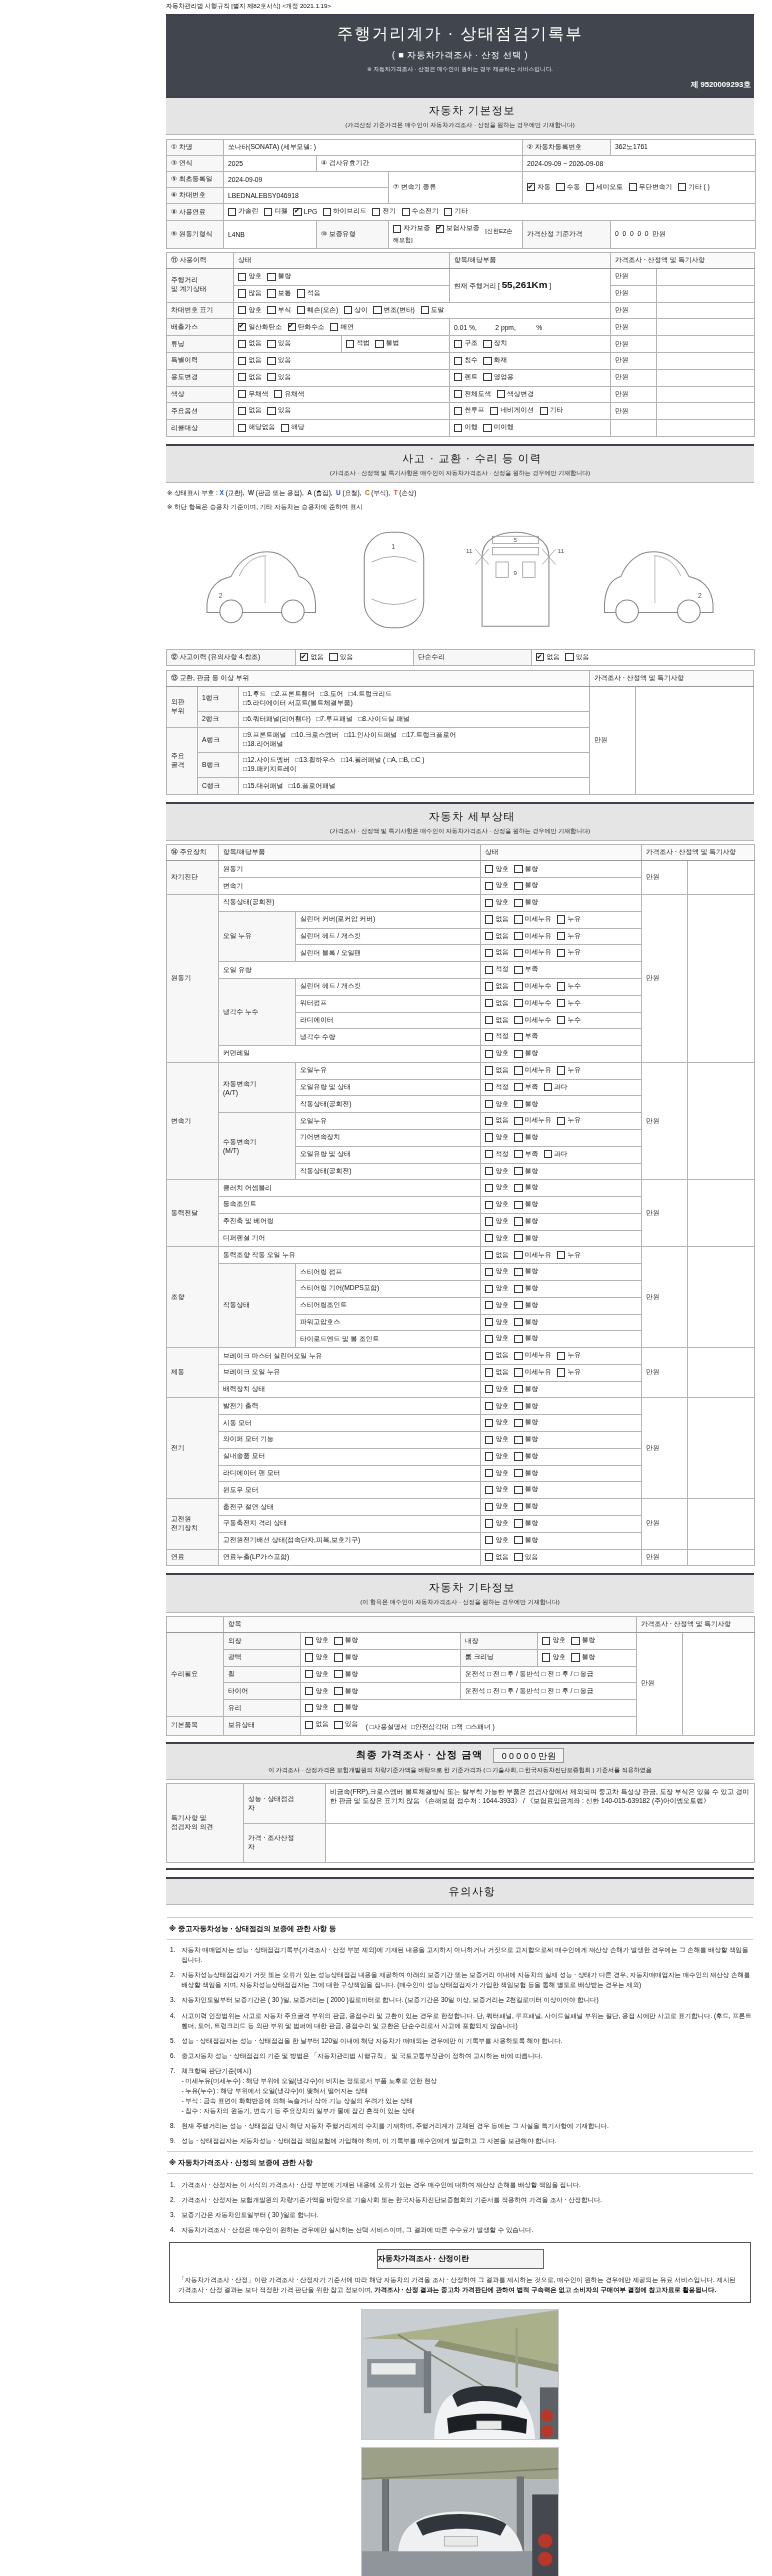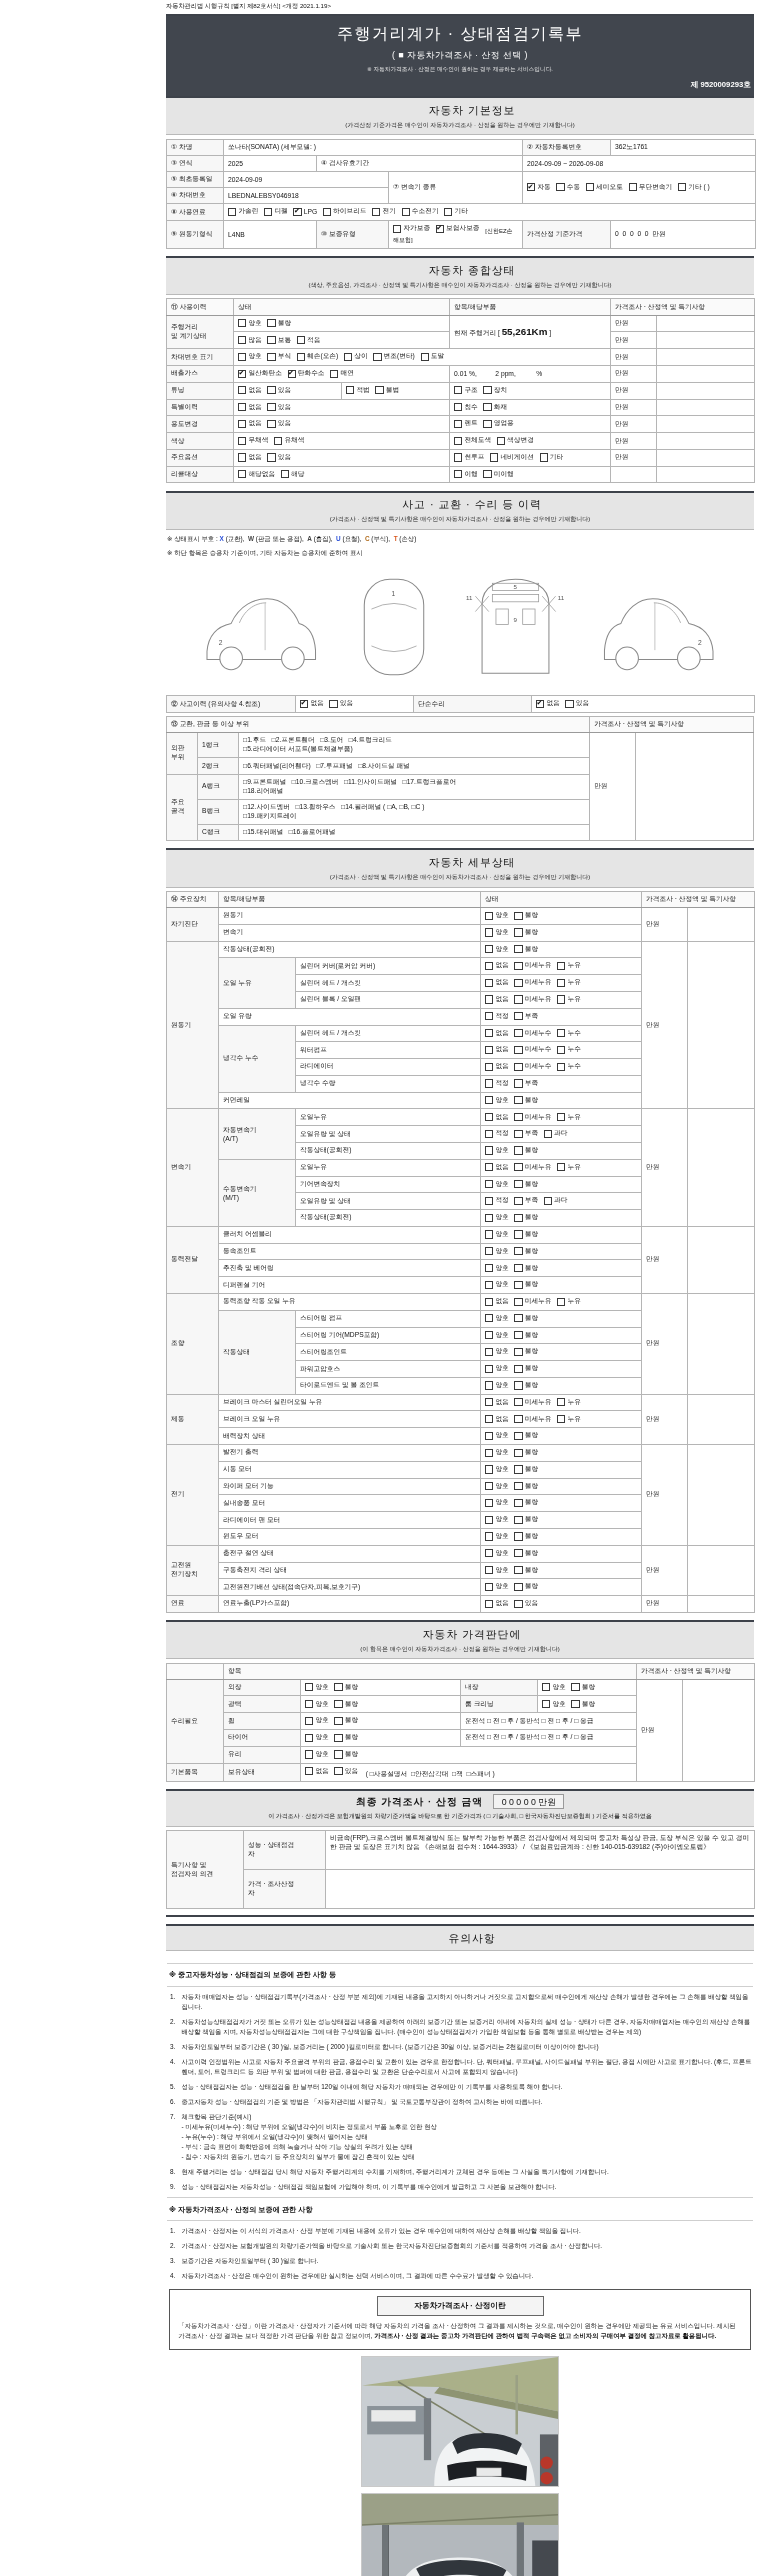--- a/index.html
+++ b/index.html
@@ -42,21 +42,21 @@
   .finalband .fa{font-size:8.8px;border:0.5px solid #9a9a9a;background:#f2f2f2;padding:1.5px 7.2px;margin-left:8.2px;}
   .finalband .fn{font-size:6px;margin-top:3.6px;}
   .notice-wrap{font-size:6.4px;line-height:1.55;padding:9px 1px 0 1px;}
   .notice-h{font-size:7.2px;font-weight:bold;border-bottom:0.5px solid #cfcfcf;border-top:0.5px solid #cfcfcf;
             padding:5.2px 2.1px;margin:3.1px 0 5.2px 0;}
   .ni{display:flex;margin:0 0 5.2px 3.1px;}
   .ni .nno{width:11.3px;flex:0 0 auto;}
   .ni .ntx{flex:1;white-space:pre-wrap;}
   .nbox{border:1px solid #555;margin:7.2px 2.1px 3.1px 2.1px;padding:6.2px 8.2px 7.2px 8.2px;}
   .nbox .nbt{display:block;width:165px;margin:0 auto 5.2px auto;border:0.5px solid #666;background:#f4f4f4;
-             text-align:center;font-size:7.7px;font-weight:bold;padding:3.1px 0;}
+             font-size:7.7px;font-weight:bold;padding:3.1px 0;}
   .nbox p{margin:0;font-size:6.4px;line-height:1.6;}
   .photos-head{margin-top:8.2px;}
   .photo{display:block;margin:6.2px auto 0 auto;border:0.5px solid #c9c9c9;background:#dfe1e3;}
 </style>
 </head>
 <body>
 
 <div class="page">
   <div class="doc">
 
@@ -158,24 +158,20 @@
                     <span class="bx"></span>
                     <span>보험사보증</span>
                   </span></span><span style="font-size:6px">[신한EZ손해보험]</span></td>
               <td class="lab">가격산정 기준가격</td>
               <td class="ctr">0  0  0  0  0  만원</td>
             </tr>
           </tbody>
         </table>
       </div>
 
-    <div class="sec-head">
-      <div class="st">자동차 종합상태</div>
-      <div class="ss">(색상, 주요옵션, 가격조사 · 산정액 및 특기사항은 매수인이 자동차가격조사 · 산정을 원하는 경우에만 기재합니다)</div>
-    </div>
     <div id="usage-mount">
         <table class="tb">
           <colgroup>
             <col style="width:67px">
             <col style="width:108px">
             <col style="width:108px">
             <col style="width:161px">
             <col style="width:46px">
             <col style="width:98px">
           </colgroup>
@@ -1019,21 +1015,21 @@
                     <span>있음</span>
                   </span></span></td>
               <td class="prc" rowspan="1">만원</td>
               <td class="" rowspan="1"></td>
             </tr>
           </tbody>
         </table>
       </div>
 
     <div class="sec-head">
-      <div class="st">자동차 가격판단에</div>
+      <div class="st">자동차 기타정보</div>
       <div class="ss">(이 항목은 매수인이 자동차가격조사 · 산정을 원하는 경우에만 기재합니다)</div>
     </div>
     <div id="etc-mount">
         <table class="tb">
           <colgroup>
             <col style="width:57px">
             <col style="width:77px">
             <col style="width:160px">
             <col style="width:77px">
             <col style="width:99px">

